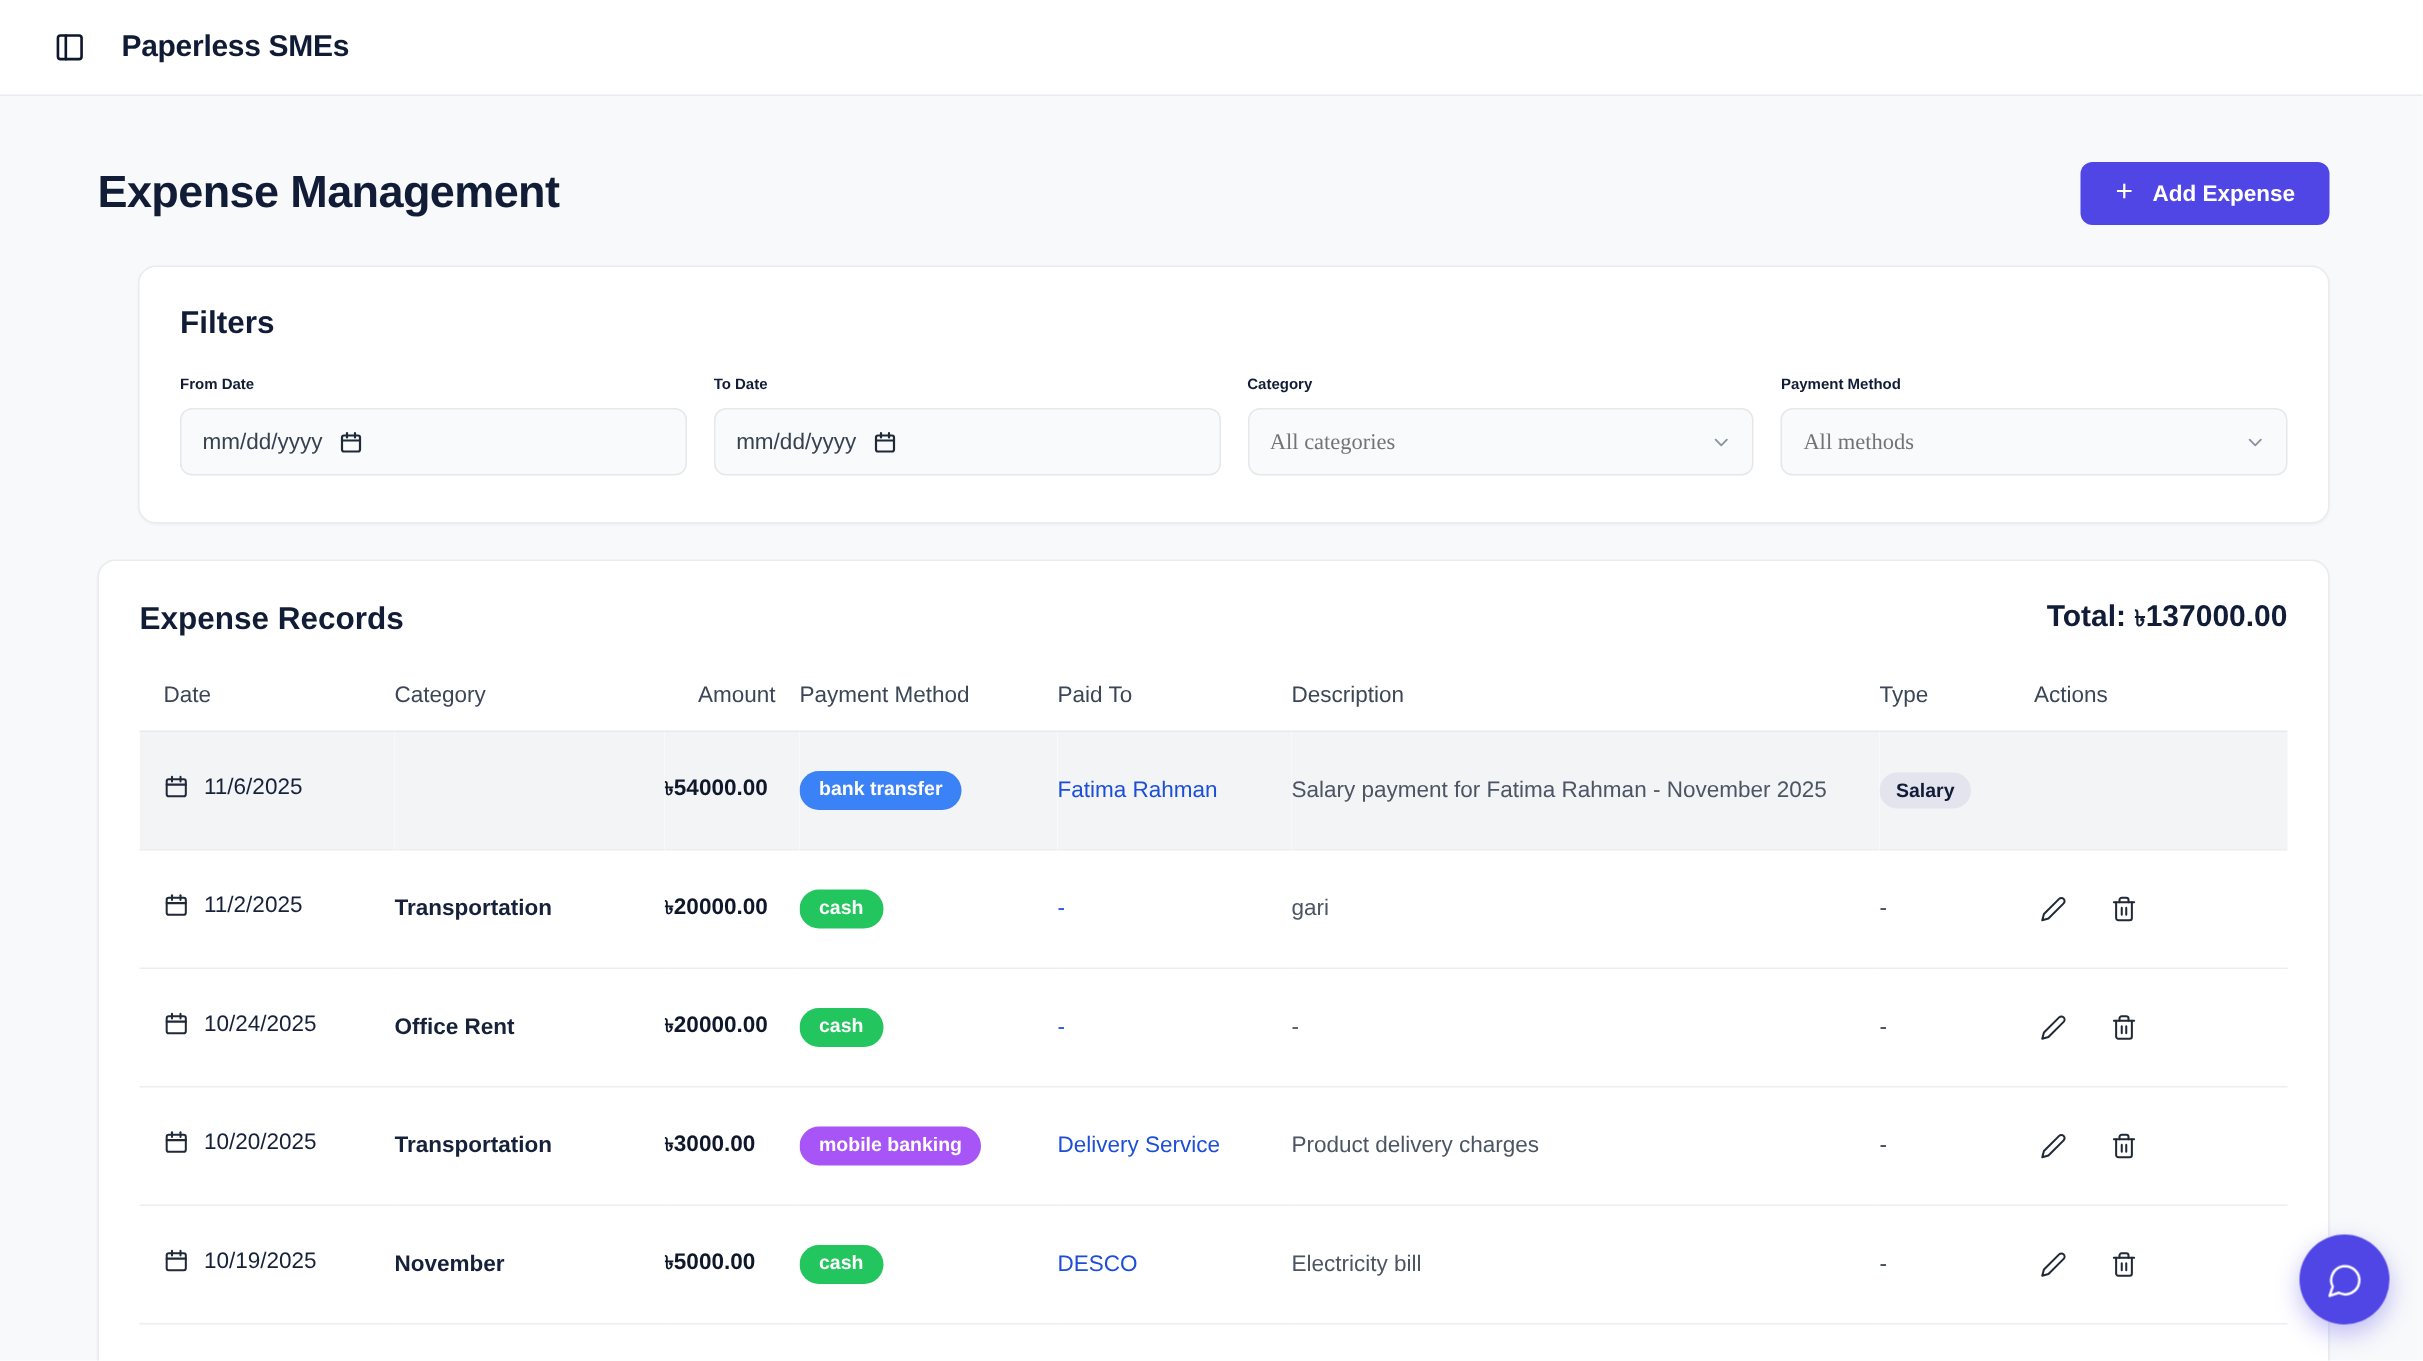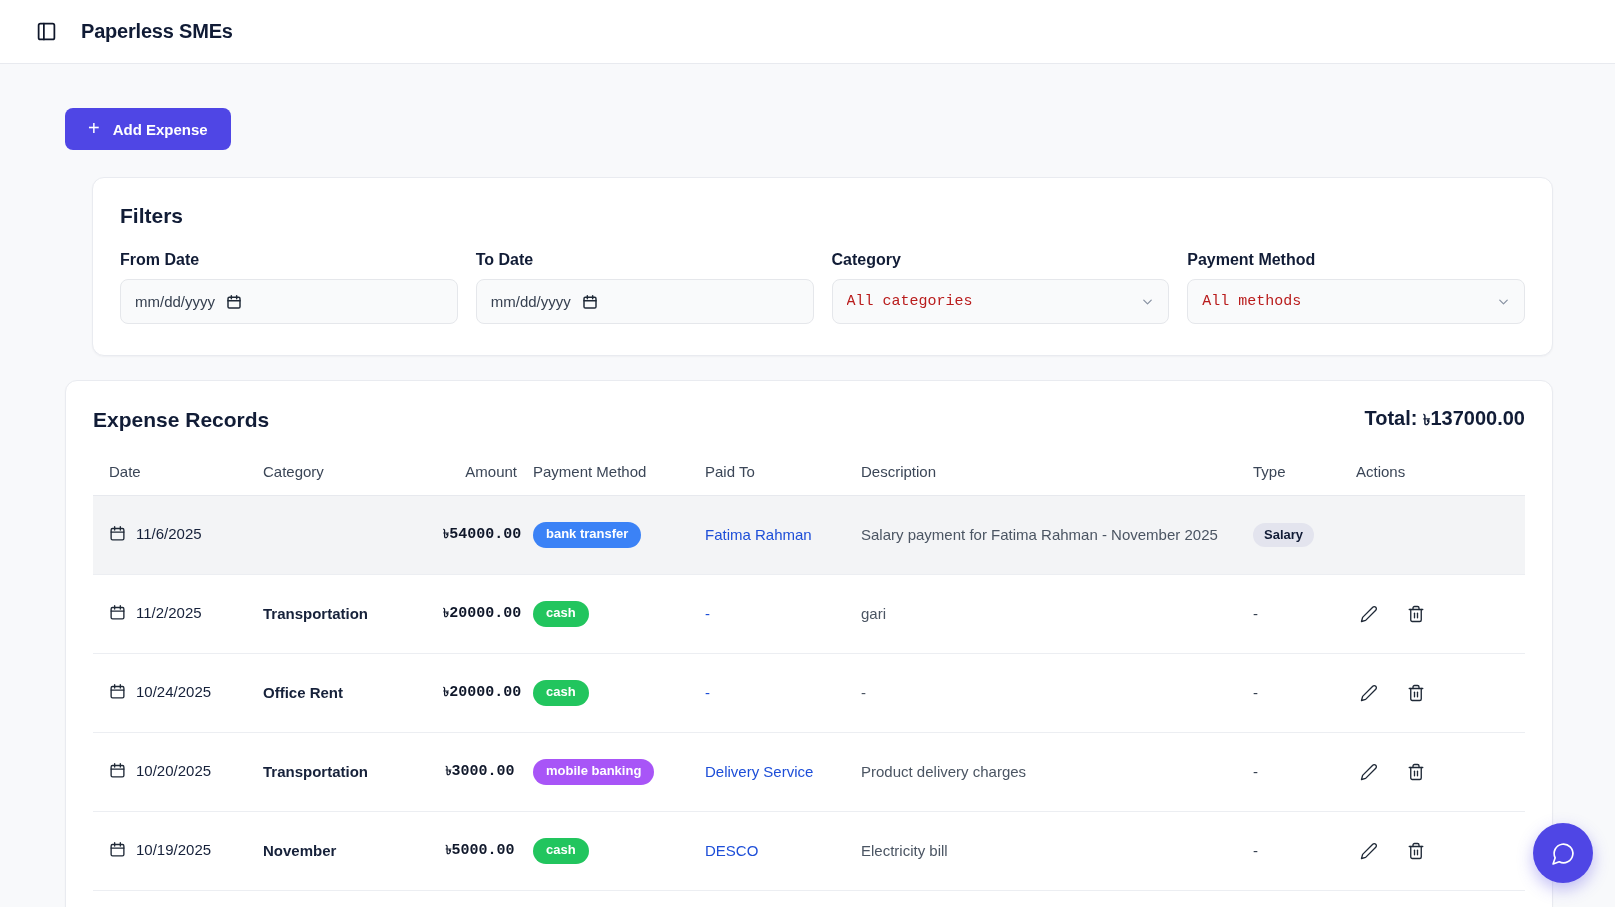--- a/index.html
+++ b/index.html
@@ -34,30 +34,30 @@
   .card {
     background: #ffffff; border: 1px solid #e9ebf0; border-radius: 12px;
     box-shadow: 0 1px 2px rgba(16,24,40,.04);
   }
 
   
   .filters { padding: 26px 27px 31px; margin-bottom: 24px; margin-left: 27px; }
   .section-title { font-size: 21px; font-weight: 700; color: #111c36; }
   .filters .section-title { margin-bottom: 23px; }
   .filter-grid { display: grid; grid-template-columns: repeat(4, 1fr); gap: 18px; }
-  .f-label { display: block; font-size: 16px; font-weight: 600; color: #111c36; margin-bottom: 10px; }
+  .f-label { display: block; font-size: 10px; font-weight: 600; color: #111c36; margin-bottom: 10px; }
   .f-input {
     width: 100%; height: 45px; background: #f9fafb; border: 1px solid #e5e7eb;
     border-radius: 8px; display: flex; align-items: center; gap: 11px;
     padding: 0 14px; font-size: 15px; color: #374151; cursor: pointer;
   }
   .select-wrap { position: relative; }
   select.f-input {
     appearance: none; -webkit-appearance: none;
-    font-family: Liberation Mono, monospace; font-size: 15px; color: #b91c1c;
+    font-family: Liberation Serif, serif; font-size: 15px; color: #737373;
     padding-right: 38px; display: block;
   }
   .chev { position: absolute; right: 14px; top: 50%; transform: translateY(-50%); pointer-events: none; }
 
   
   .records { padding: 26px 27px 40px; }
   .rec-head { display: flex; align-items: center; justify-content: space-between; margin-bottom: 22px; }
   .total { font-size: 20px; font-weight: 700; color: #111c36; }
   .cur { font-size: 12.5px; font-weight: 600; }
   .cur-lg { font-size: 15px; font-weight: 700; }
@@ -70,21 +70,21 @@
   thead th:first-child { padding-left: 16px; }
   th.t-right { text-align: right; }
   tbody td {
     padding: 26px 16px 26px 0; border-bottom: 1px solid #eceef2;
     vertical-align: middle; white-space: nowrap; overflow: hidden;
   }
   tbody td:first-child { padding-left: 16px; }
   tr.highlight td { background: #f3f4f6; }
   .datecell { display: inline-flex; align-items: center; gap: 10px; color: #16213a; }
   .c-cat { font-weight: 600; color: #16213a; }
-  .c-amt { text-align: center; font-weight: 700; color: #0f172a; font-family: Liberation Mono, monospace; }
+  .c-amt { text-align: left; font-weight: 700; color: #0f172a; }
   .c-paid { color: #1d4ed8; }
   .c-desc { color: #4b5563; }
   .c-type { color: #374151; }
   .badge {
     display: inline-block; padding: 5px 13px 6px; border-radius: 999px;
     color: #fff; font-size: 13px; font-weight: 600; line-height: 1.15;
   }
   .badge-blue   { background: #3b82f6; }
   .badge-green  { background: #22c55e; }
   .badge-purple { background: #a855f7; }
@@ -117,20 +117,21 @@
           <line x1="9" y1="3" x2="9" y2="21"></line>
       </svg>
     </span>
   </button>
   <div class="brand">Paperless SMEs</div>
 </header>
 
 <div class="main">
 
   <div class="page-head">
+    <h1 class="page-title">Expense Management</h1>
     <button class="btn-primary">
       <span class="btn-plus">+</span>
       <span>Add Expense</span>
     </button>
   </div>
 
   <section class="card filters">
     <h2 class="section-title">Filters</h2>
     <div class="filter-grid">
 

